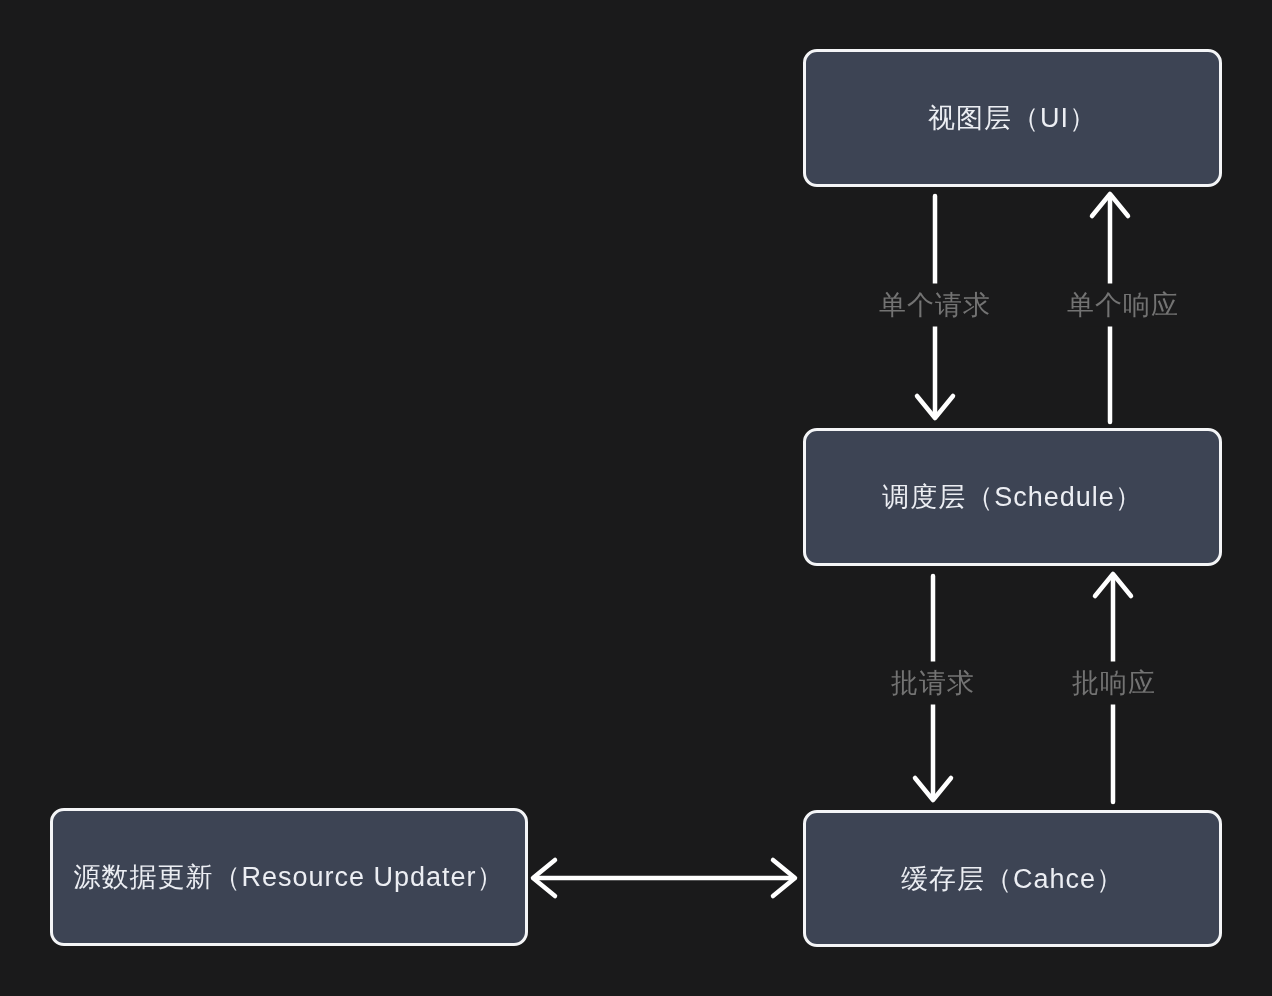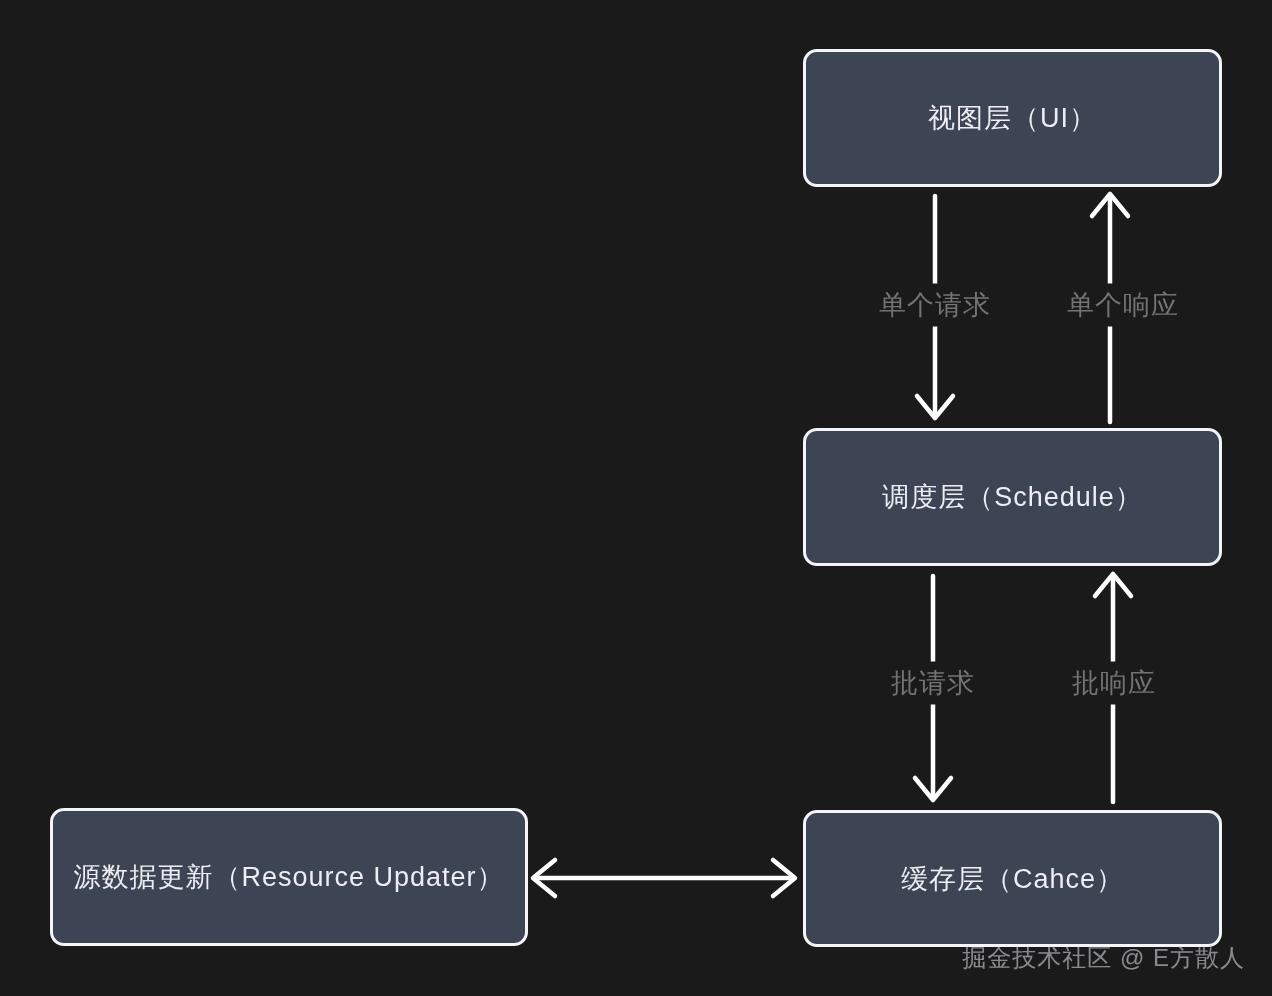--- a/index.html
+++ b/index.html
@@ -120,15 +120,14 @@
 
   <div class="edge-label lbl-single-request">单个请求</div>
 
   <div class="edge-label lbl-single-response">单个响应</div>
 
   <div class="edge-label lbl-batch-request">批请求</div>
 
   <div class="edge-label lbl-batch-response">批响应</div>
 
 
-  <div class="watermark">掘金技术社区 @ E方散人</div>
 
 </div>
 
 </body></html>

